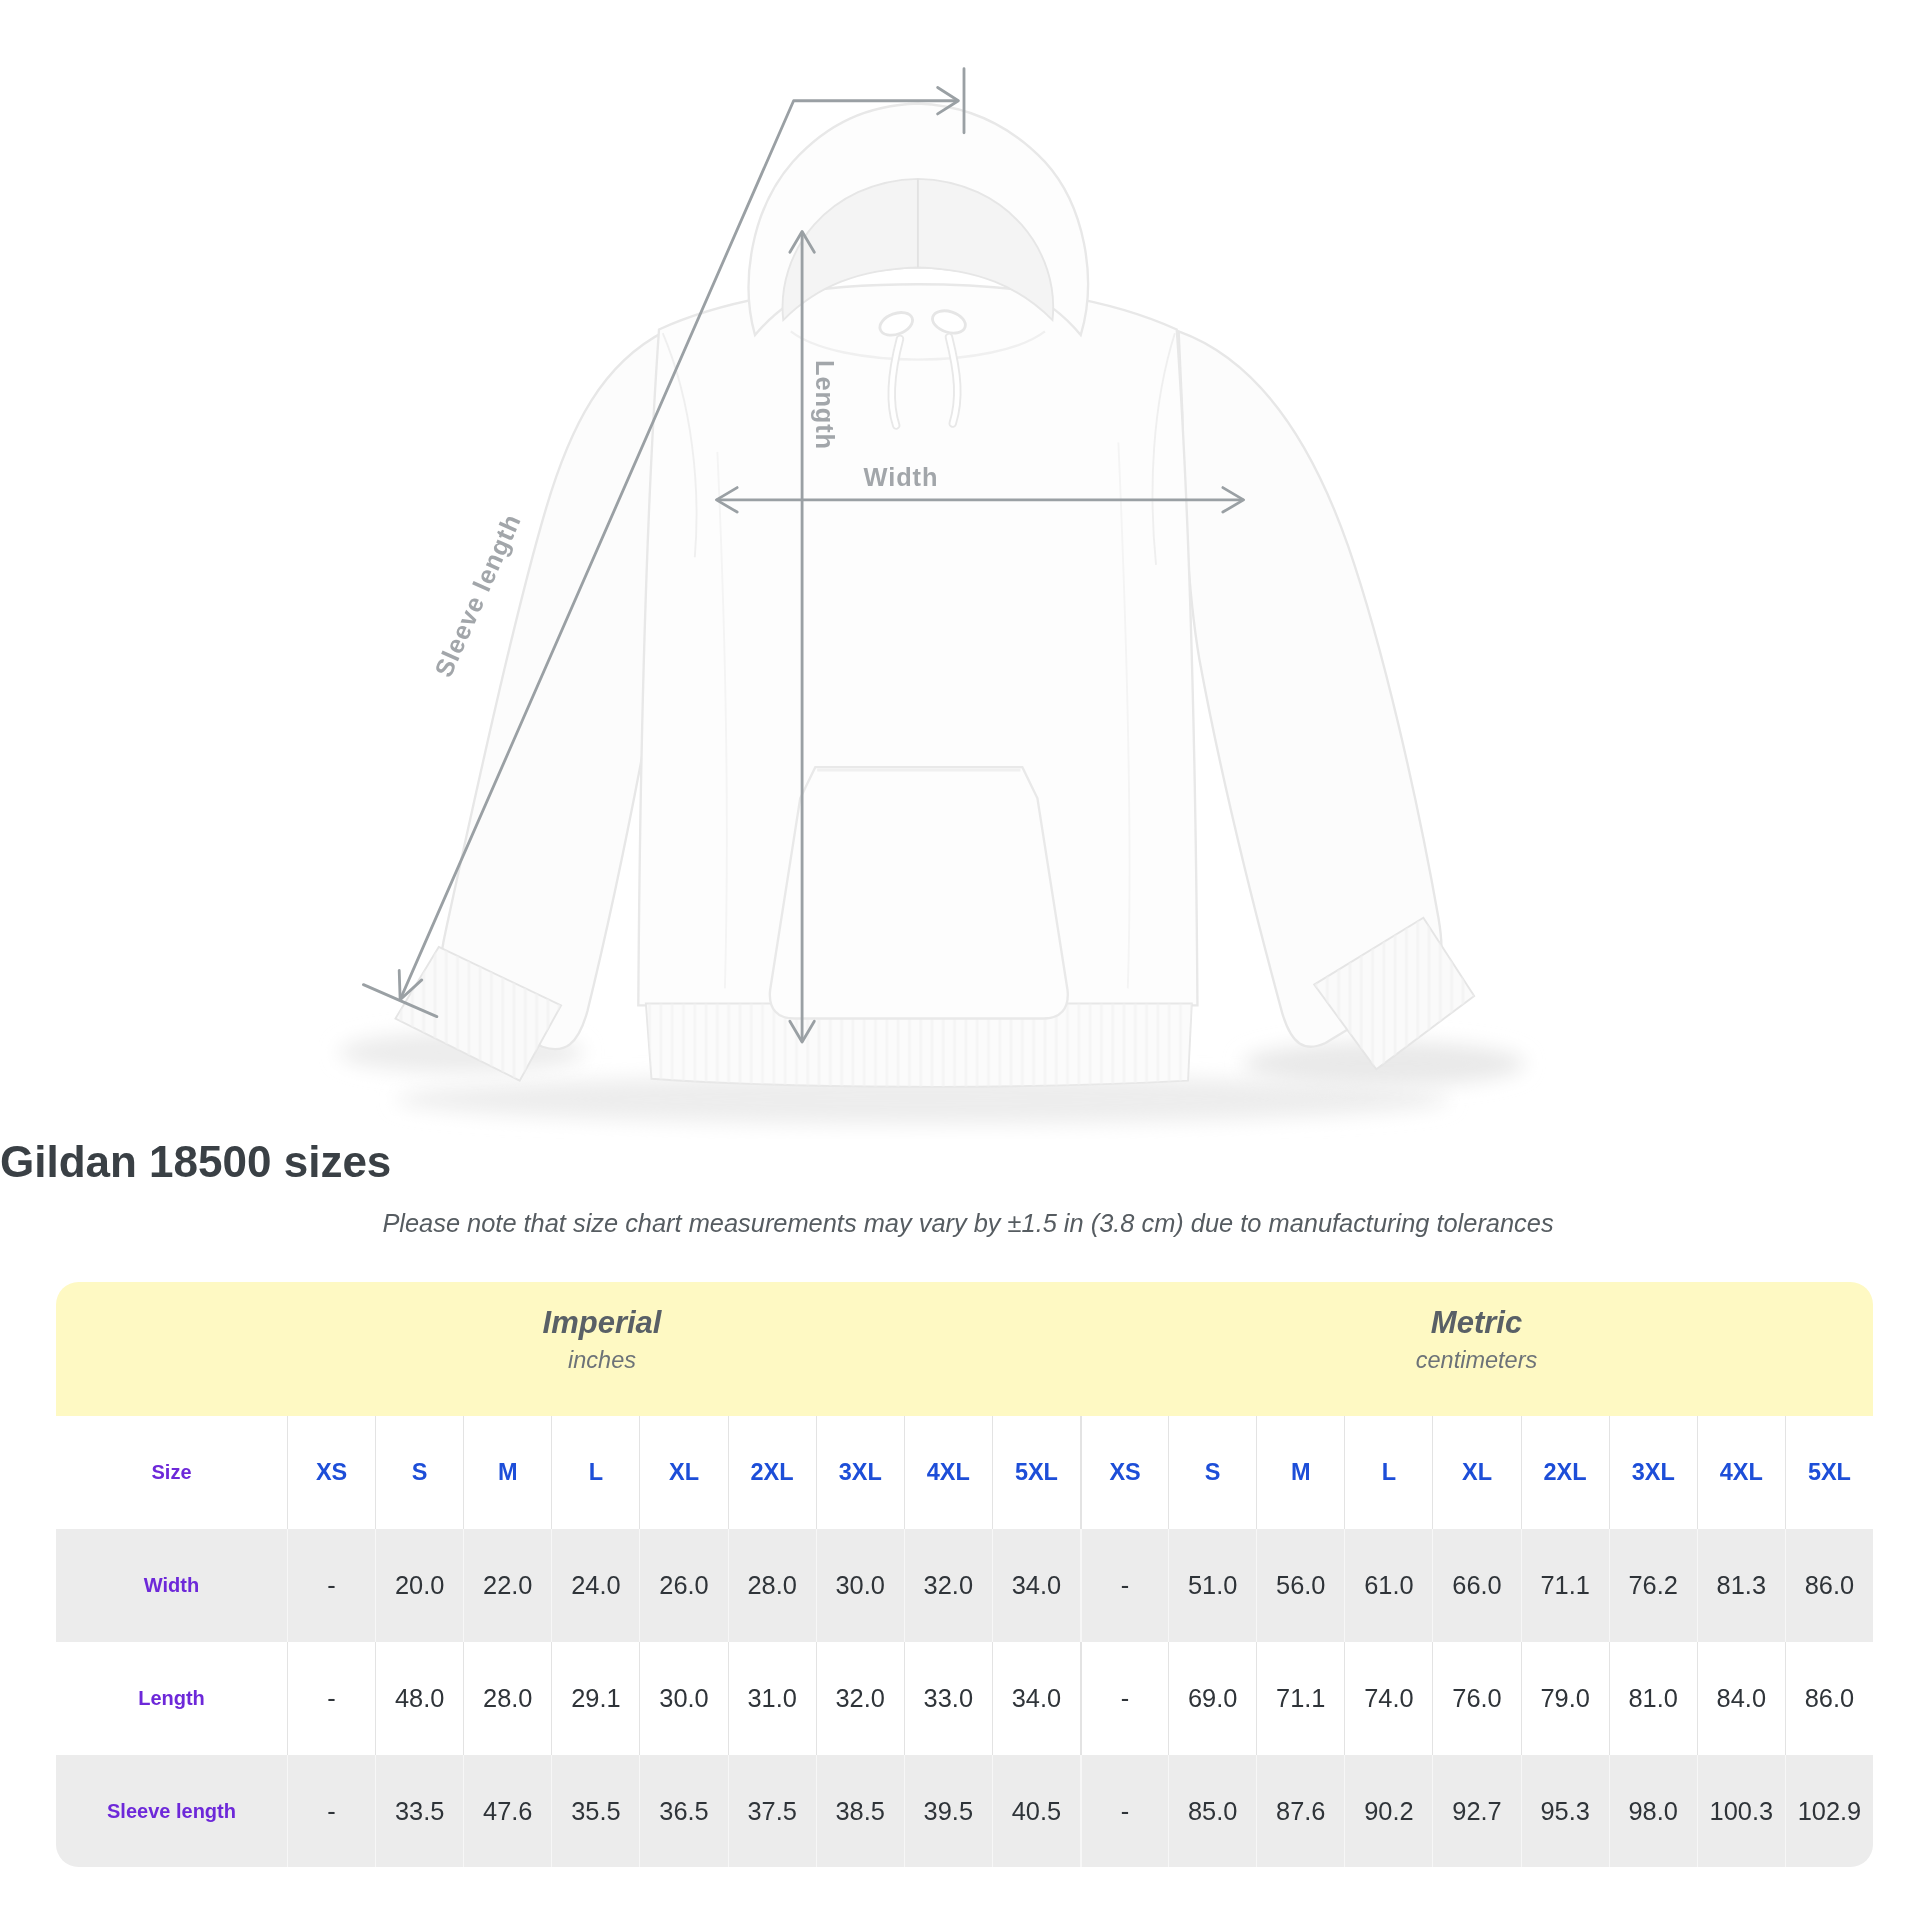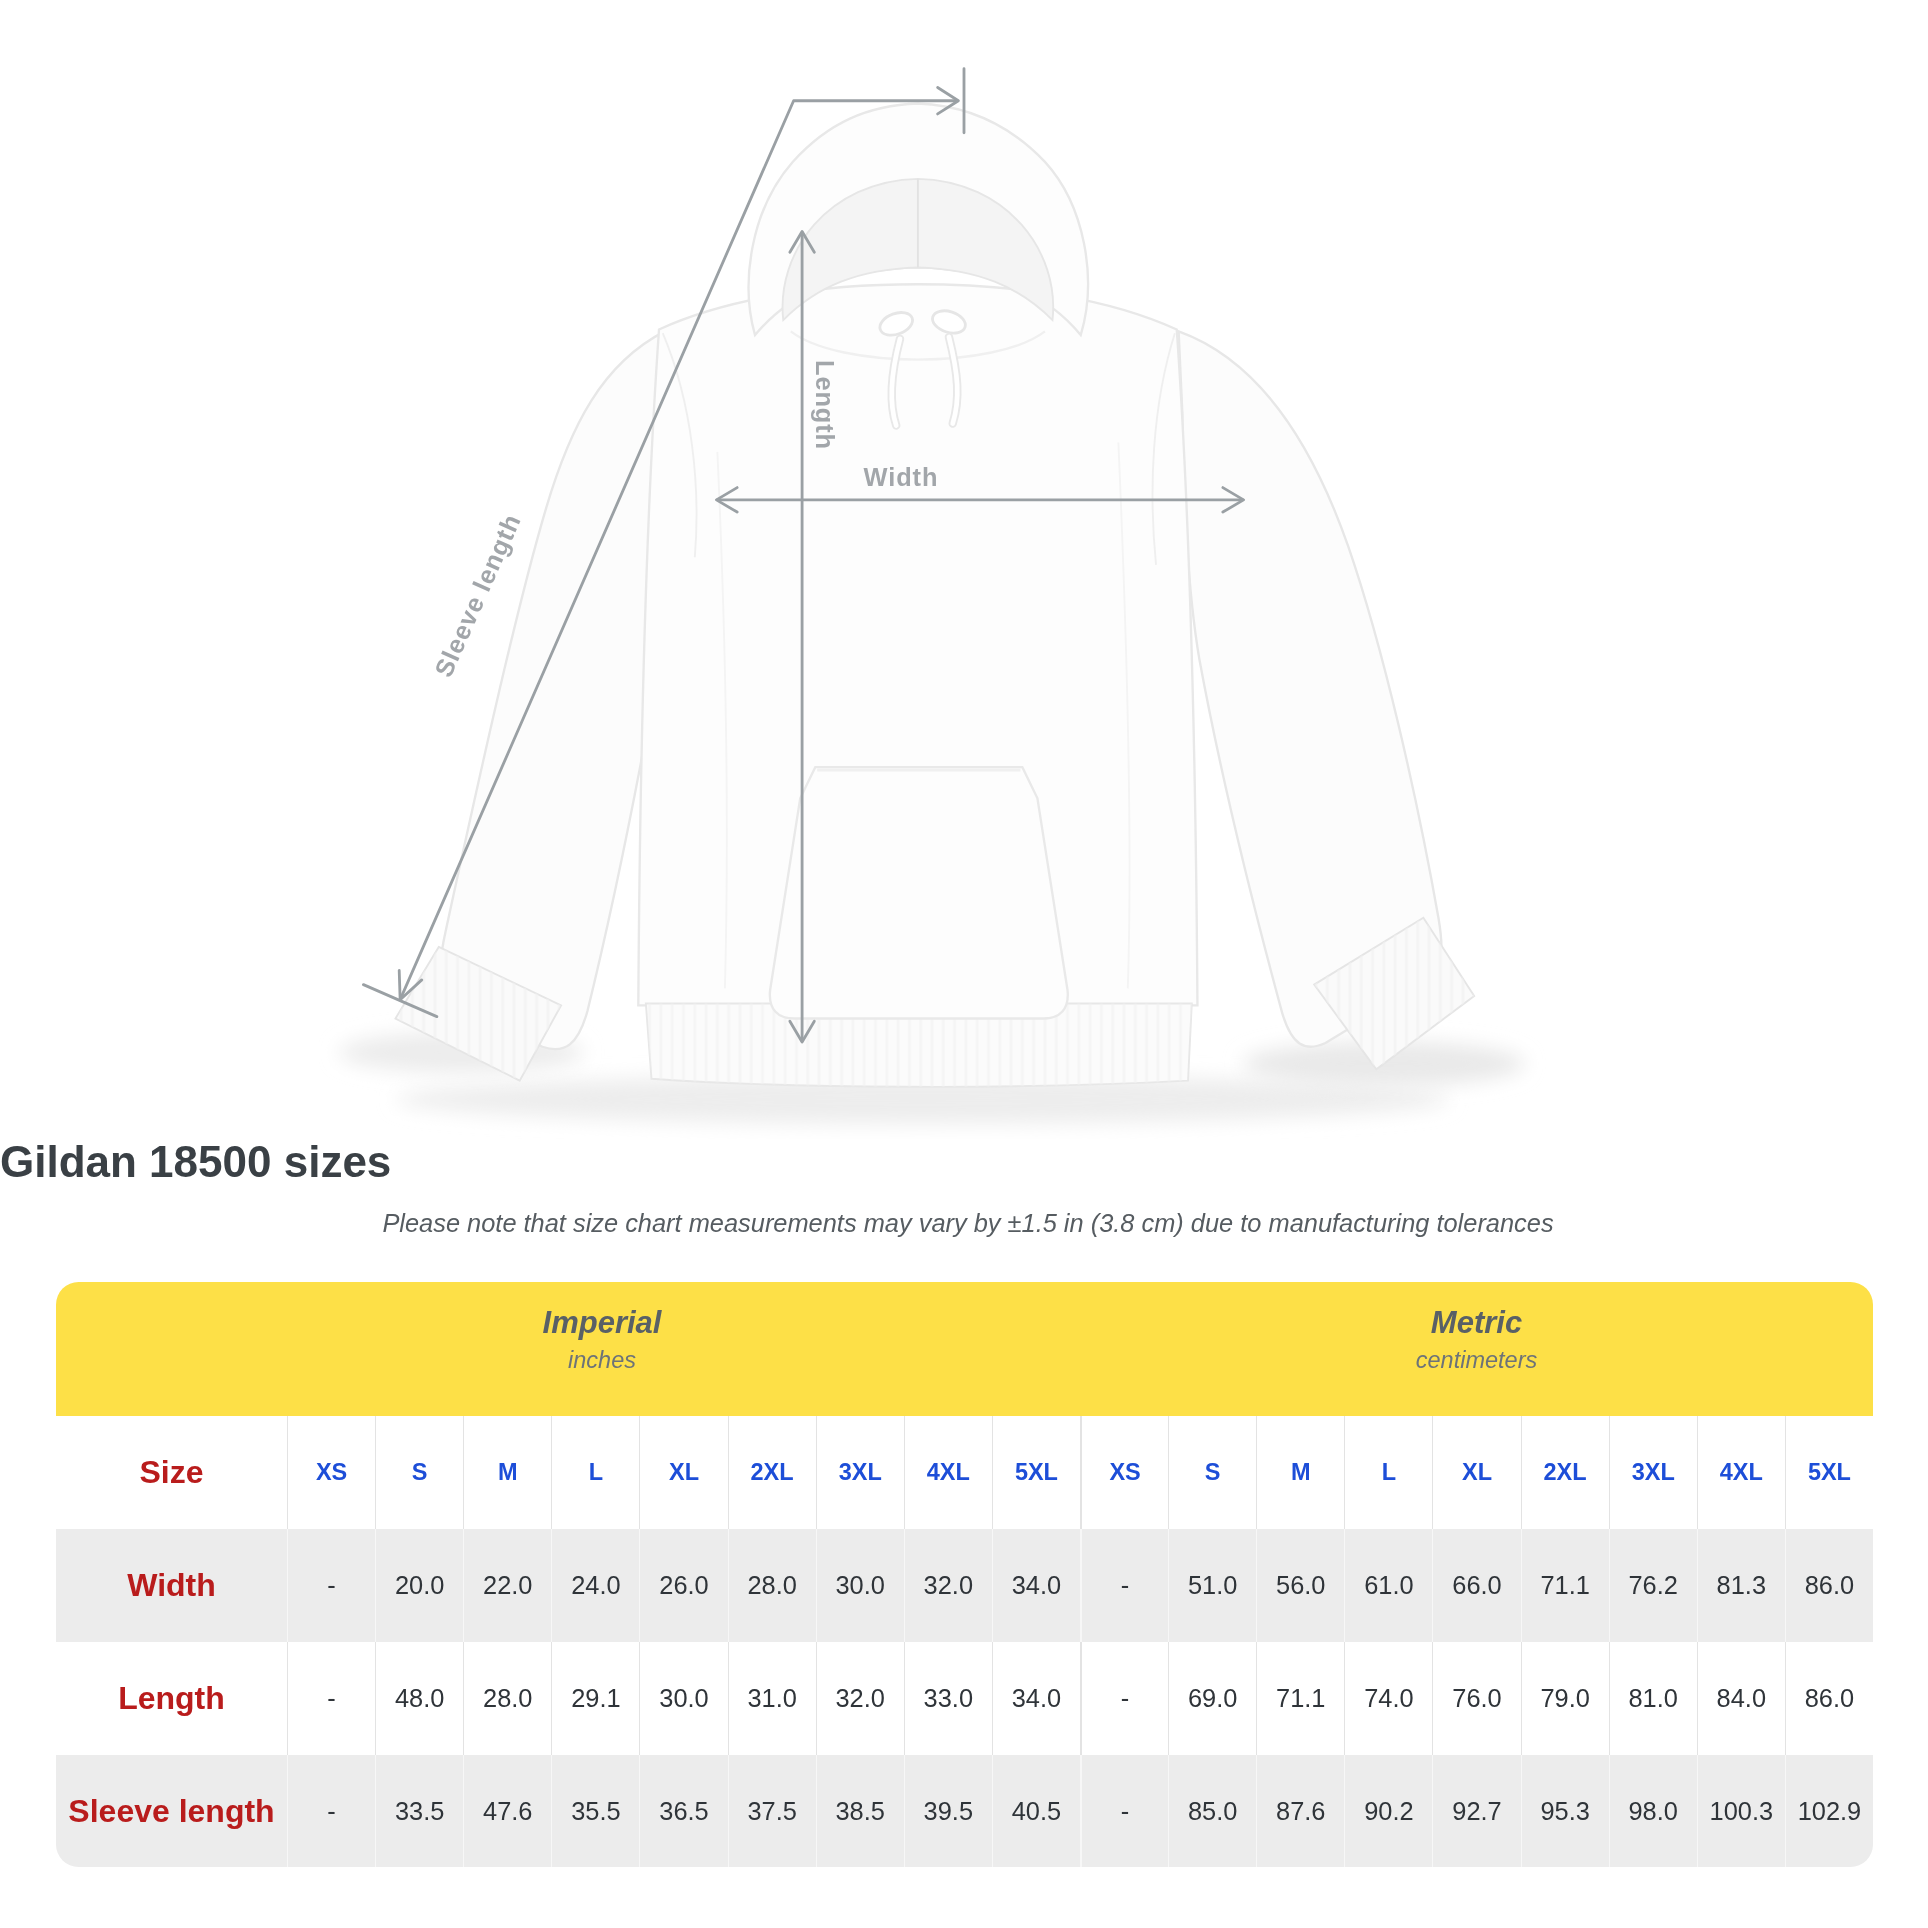--- a/index.html
+++ b/index.html
@@ -15,33 +15,33 @@
   .mlabel.len{left:810px;top:360px;writing-mode:vertical-rl;}
   .mlabel.wid{left:807px;top:463px;width:188px;text-align:center;}
   
   .title{position:absolute;top:1137px;left:0;width:100%;margin:0;text-align:left;
          font-size:44px;font-weight:bold;color:#3a4045;}
   .note{position:absolute;top:1205px;left:0;width:100%;margin:4px;text-align:center;
         font-style:italic;font-size:25.4px;color:#565c61;}
   
   .sizes-table{position:absolute;left:56px;top:1282px;width:1817px;height:585px;
                background:#ffffff;border-radius:22.6px;overflow:hidden;}
-  .band{display:flex;background:#fde047;height:134px;}
+  .band{display:flex;background:#fef9c3;height:134px;}
   .band-imperial{width:1024px;}
   .band-metric{flex:1;}
   .band-imperial .inner{transform:translateX(34px);}
   .gname{margin-top:22.6px;text-align:center;font-size:31px;font-weight:bold;font-style:italic;color:#596066;}
   .gunit{margin-top:6px;text-align:center;font-size:23.5px;font-style:italic;color:#6d7378;}
   .trow{display:grid;grid-template-columns:231px repeat(18,1fr);height:113px;background:#fff;}
   .trow.alt{background:#ececec;}
   .cell{display:flex;align-items:center;justify-content:center;
         font-size:25.4px;color:#2f3439;border-left:0.9px solid #e3e3e3;}
   .cell:first-child{border-left:none;}
   .trow.alt .cell{border-left-color:#f7f7f7;}
-  .rlabel{font-weight:bold;color:#b91c1c;font-size:32px;}
+  .rlabel{font-weight:bold;color:#6d28d9;font-size:20px;}
   .ch{font-weight:bold;color:#1d4ed8;font-size:23.5px;}
   .gs{border-left-width:2.8px;}
 </style>
 </head>
 <body>
 
 <div class="canvas">
 
   <div class="diagram">
     <svg width="1928" height="1139" viewBox="0 0 2048 1210">

